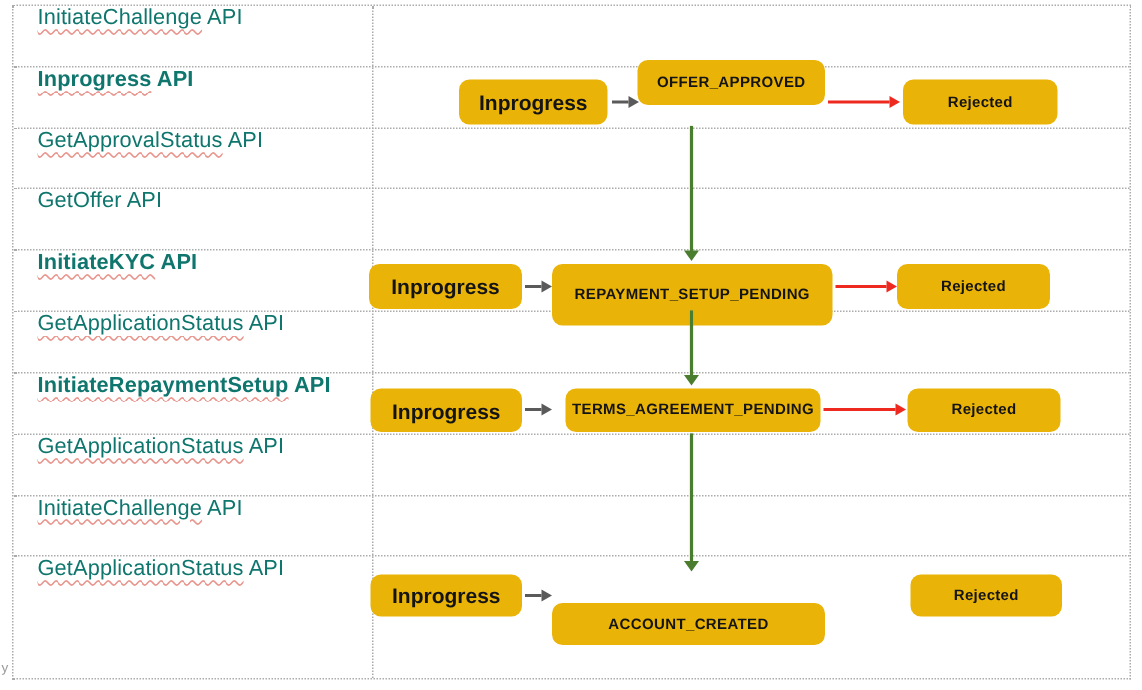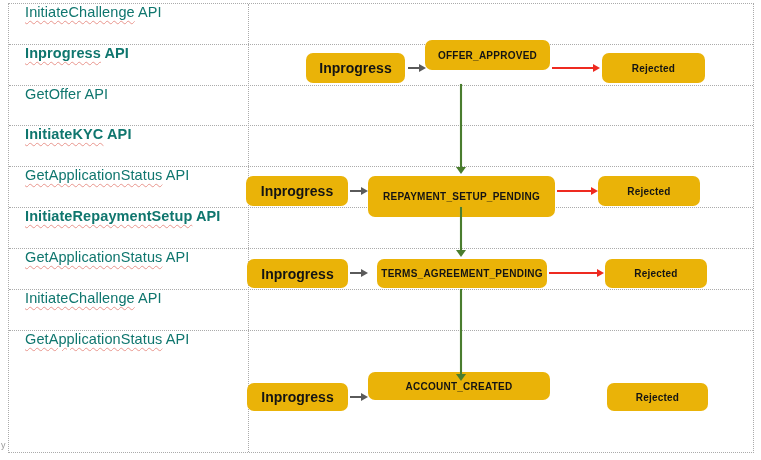--- a/index.html
+++ b/index.html
@@ -73,21 +73,21 @@
   .fB-rej  { left:598px; top:176px; width:102px; height:30px; }
   
   .fC-in   { left:247px; top:259px; width:101px; height:29px; }
   .fC-gray { left:350px; top:272px; width:11px; }
   .fC-st   { left:377px; top:259px; width:170px; height:29px; }
   .fC-red  { left:549px; top:272px; width:48px; }
   .fC-rej  { left:605px; top:259px; width:102px; height:29px; }
   
   .fD-in   { left:247px; top:383px; width:101px; height:28px; }
   .fD-gray { left:350px; top:396px; width:11px; }
-  .fD-st   { left:368px; top:372px; width:182px; height:28px; }
+  .fD-st   { left:368px; top:402px; width:182px; height:28px; }
   .fD-rej  { left:607px; top:383px; width:101px; height:28px; }
 
   .gA { left:460px; top:84px;  height:84px; }
   .gB { left:460px; top:207px; height:44px; }
   .gC { left:460px; top:289px; height:86px; }
 
   .stray { position:absolute; left:1px; top:440px; font-size:9px; color:#9a9a9a; }
 </style>
 </head>
 <body>
@@ -97,20 +97,23 @@
   <span class="stray">y</span>
 
   <div class="grid">
     <div class="col-divider"></div>
 
     <div class="row">
       <span><span class="squiggle">InitiateChallenge</span><span> API</span></span>
     </div>
     <div class="row bold">
       <span><span class="squiggle">Inprogress</span><span> API</span></span>
+    </div>
+    <div class="row">
+      <span><span class="squiggle">GetApprovalStatus</span><span> API</span></span>
     </div>
     <div class="row">
       <span><span>GetOffer</span><span> API</span></span>
     </div>
     <div class="row bold">
       <span><span class="squiggle">InitiateKYC</span><span> API</span></span>
     </div>
     <div class="row">
       <span><span class="squiggle">GetApplicationStatus</span><span> API</span></span>
     </div>

